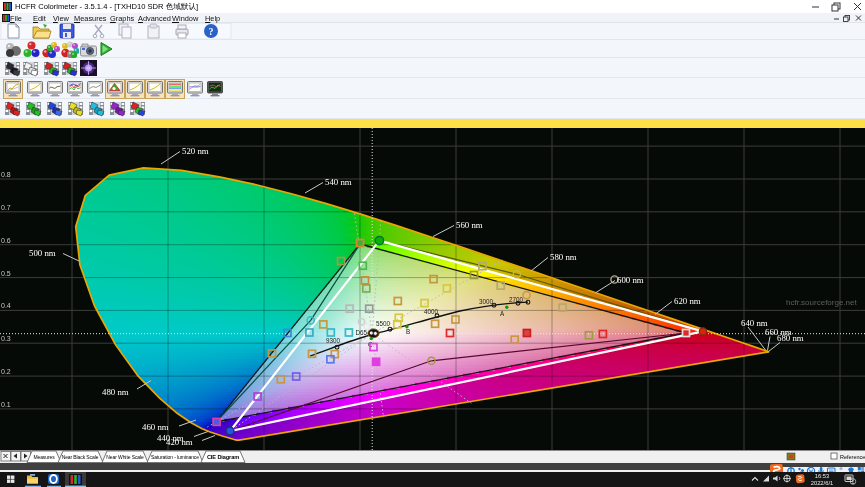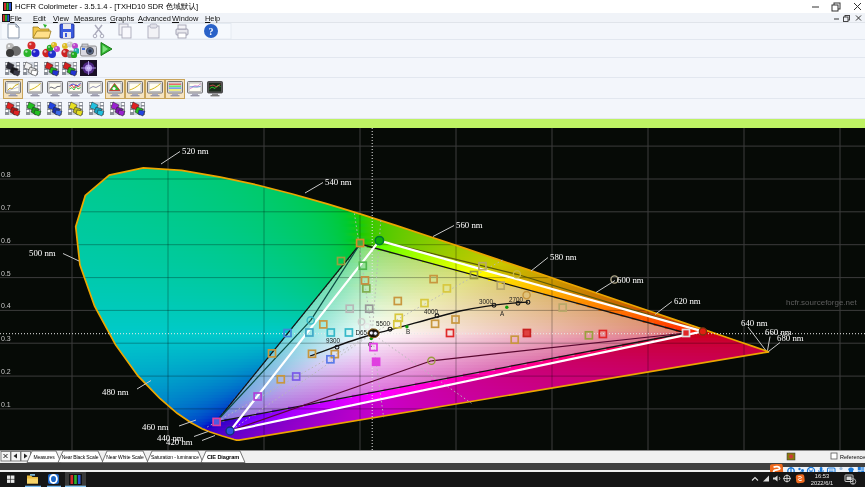--- a/index.html
+++ b/index.html
@@ -1,15 +1,15 @@
 <!DOCTYPE html>
 <html><head><meta charset="utf-8"><style>
 * { margin:0; padding:0; box-sizing:border-box; }
 html,body { width:865px; height:487px; overflow:hidden; font-family:"Liberation Sans", sans-serif; }
-#root { position:relative; width:865px; height:487px; background:#bef264; }
+#root { position:relative; width:865px; height:487px; background:#fde047; }
 .titlebar { position:absolute; left:0; top:0; width:865px; height:13px; background:#ffffff; }
 .titlebar .txt { position:absolute; left:15px; top:2px; font-size:7.6px; color:#000; }
 .menubar { position:absolute; left:0; top:13px; width:865px; height:10px; background:#f0f3f8; border-bottom:1px solid #e0e4ea; }
 .menubar span { position:absolute; top:0.5px; font-size:7.4px; color:#111; }
 .menubar u { text-decoration:underline; }
 .tb { position:absolute; left:0; width:865px; background:#f3f6fb; }
 .tb1 { top:23px; height:17px; border-bottom:1px solid #e2e7ef; }
 .tb2 { top:40px; height:18px; border-bottom:1px solid #e2e7ef; }
 .tb3 { top:58px; height:20px; border-bottom:1px solid #e2e7ef; }
 .tb4 { top:78px; height:21px; border-bottom:1px solid #e2e7ef; }

